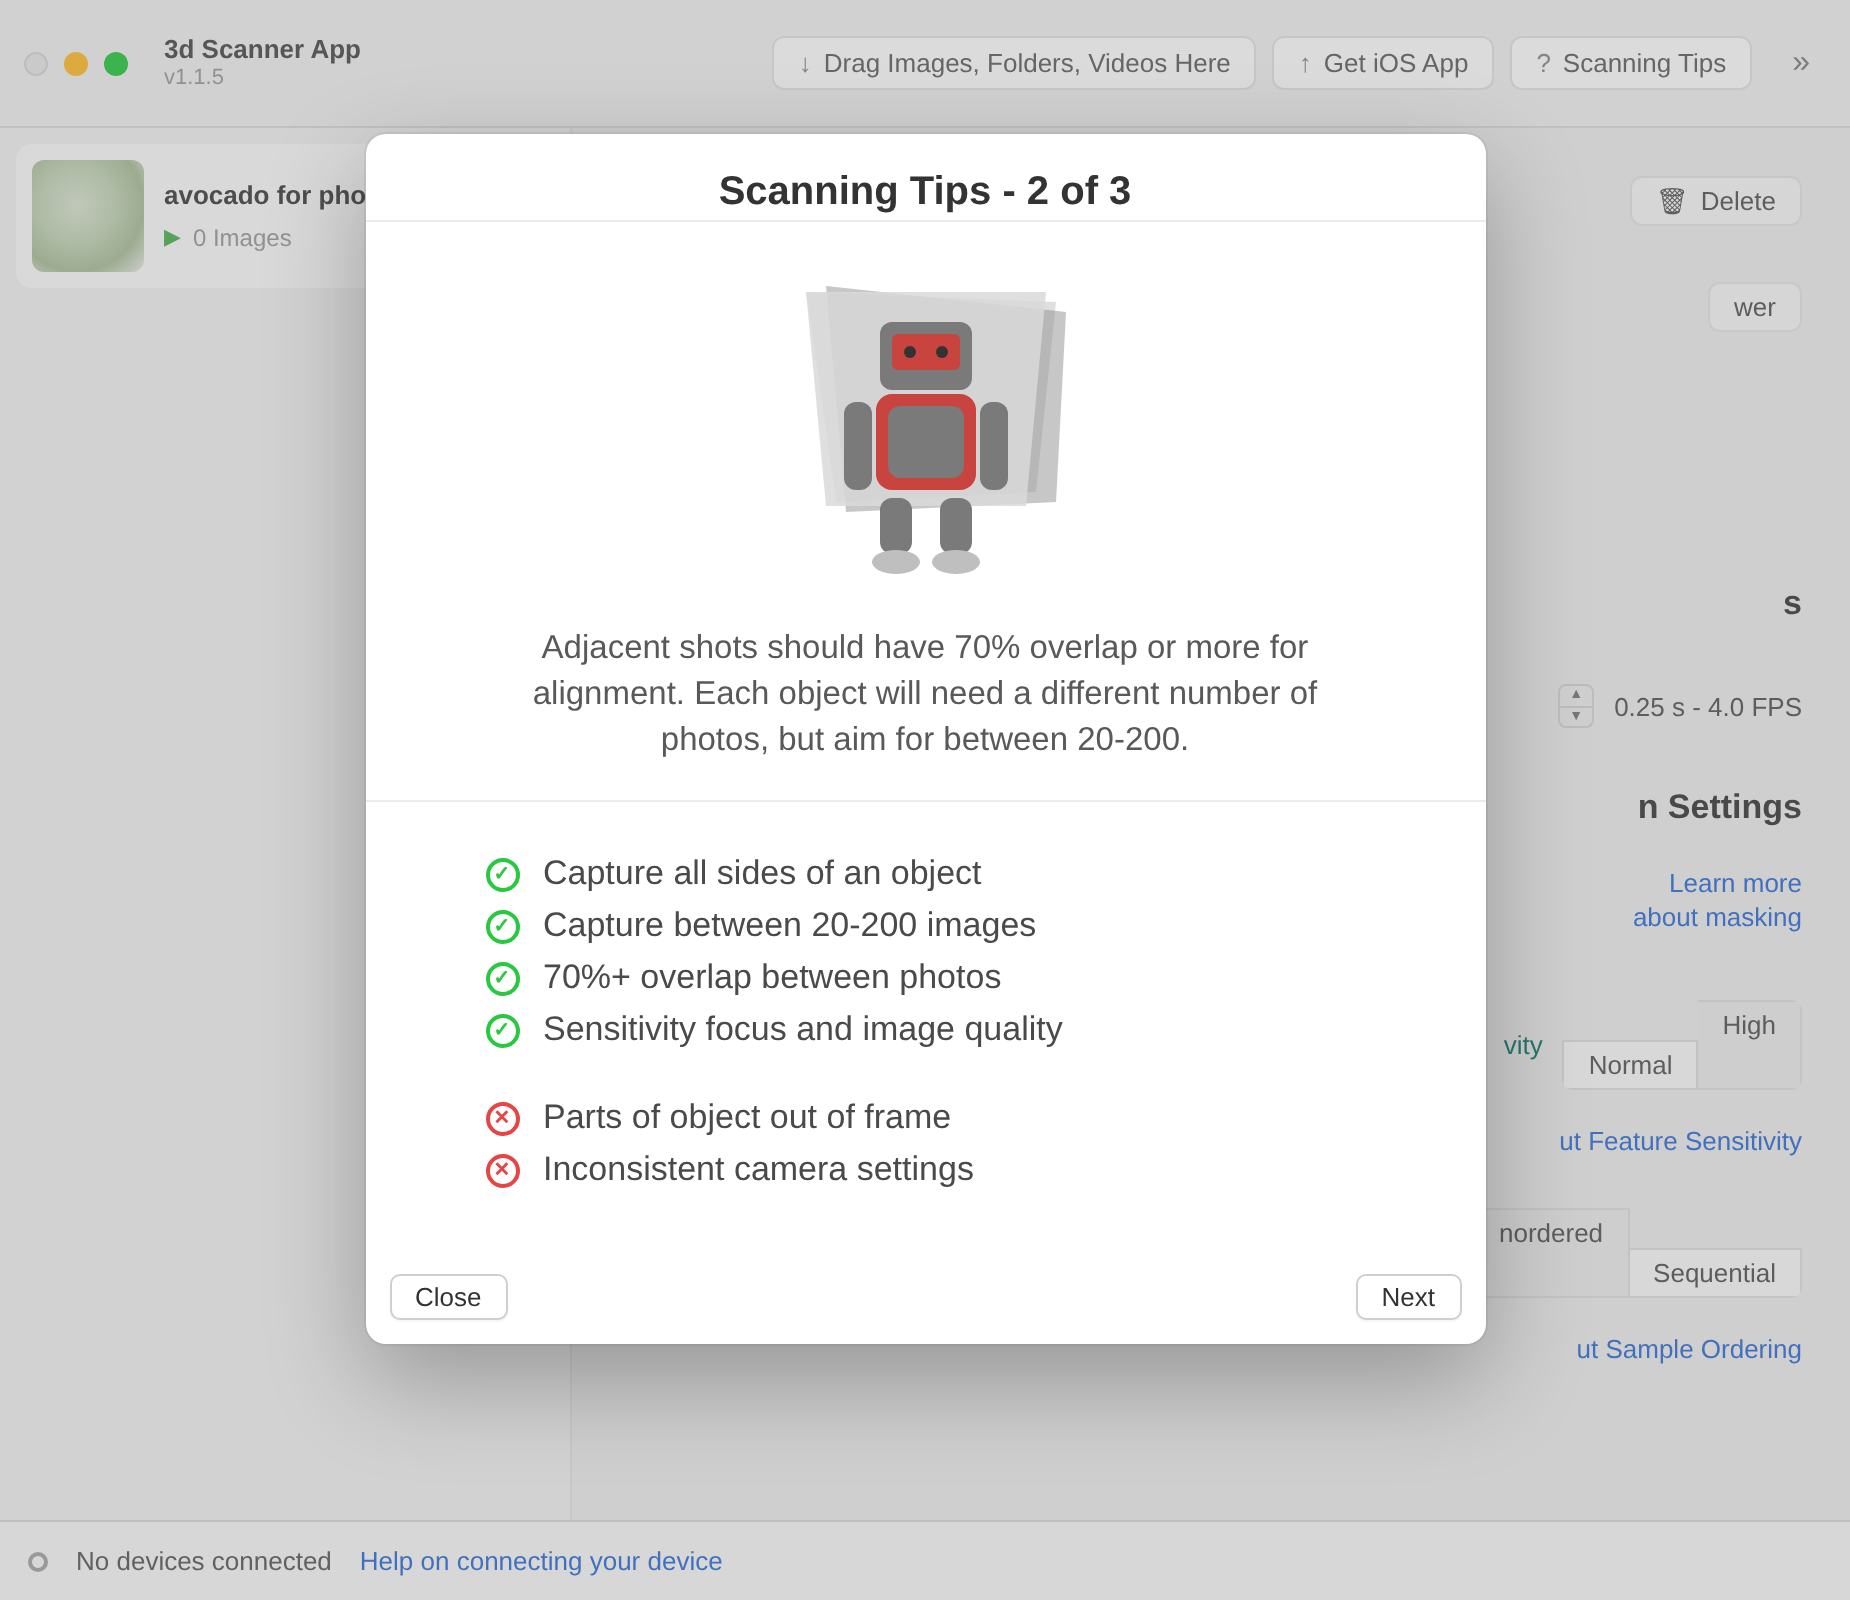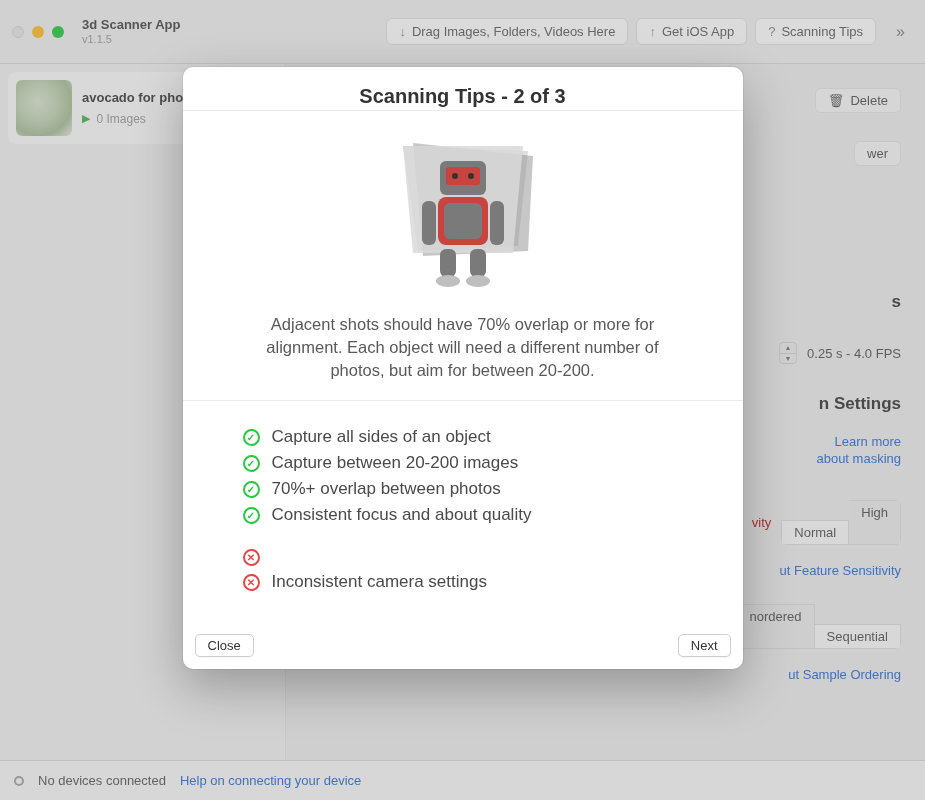--- a/index.html
+++ b/index.html
@@ -143,21 +143,21 @@
     <div class="row row-right" style="margin-top:30px;">
       <span style="font-size:17px;font-weight:600;color:#3a3a3a;">n Settings</span>
     </div>
 
     <div class="row row-right" style="margin-top:20px; flex-direction:column; align-items:flex-end; gap:2px;">
       <a class="link">Learn more</a>
       <a class="link">about masking</a>
     </div>
 
     <div class="row row-right" style="margin-top:34px;">
-      <span style="font-size:13px;color:#b91c1c;">vity</span>
+      <span style="font-size:13px;color:#0f766e;">vity</span>
       <div class="seg-group">
         <div class="seg sel">Normal</div>
         <div class="seg">High</div>
       </div>
     </div>
     <div class="row row-right" style="margin-top:4px;">
       <a class="link">ut Feature Sensitivity</a>
     </div>
 
     <div class="row row-right" style="margin-top:26px;">
@@ -213,25 +213,26 @@
     <div class="tip">
         <span class="circ ok">✓</span>
         <span>Capture between 20-200 images</span>
       </div>
     <div class="tip">
         <span class="circ ok">✓</span>
         <span>70%+ overlap between photos</span>
       </div>
     <div class="tip">
         <span class="circ ok">✓</span>
-        <span>Consistent focus and about quality</span>
+        <span>Sensitivity focus and image quality</span>
       </div>
     <div class="tip-gap"></div>
     <div class="tip">
         <span class="circ bad">✕</span>
+        <span>Parts of object out of frame</span>
       </div>
     <div class="tip">
         <span class="circ bad">✕</span>
         <span>Inconsistent camera settings</span>
       </div>
   </div>
 
   <div class="modal-footer">
     <button class="btn">Close</button>
     <button class="btn">Next</button>

